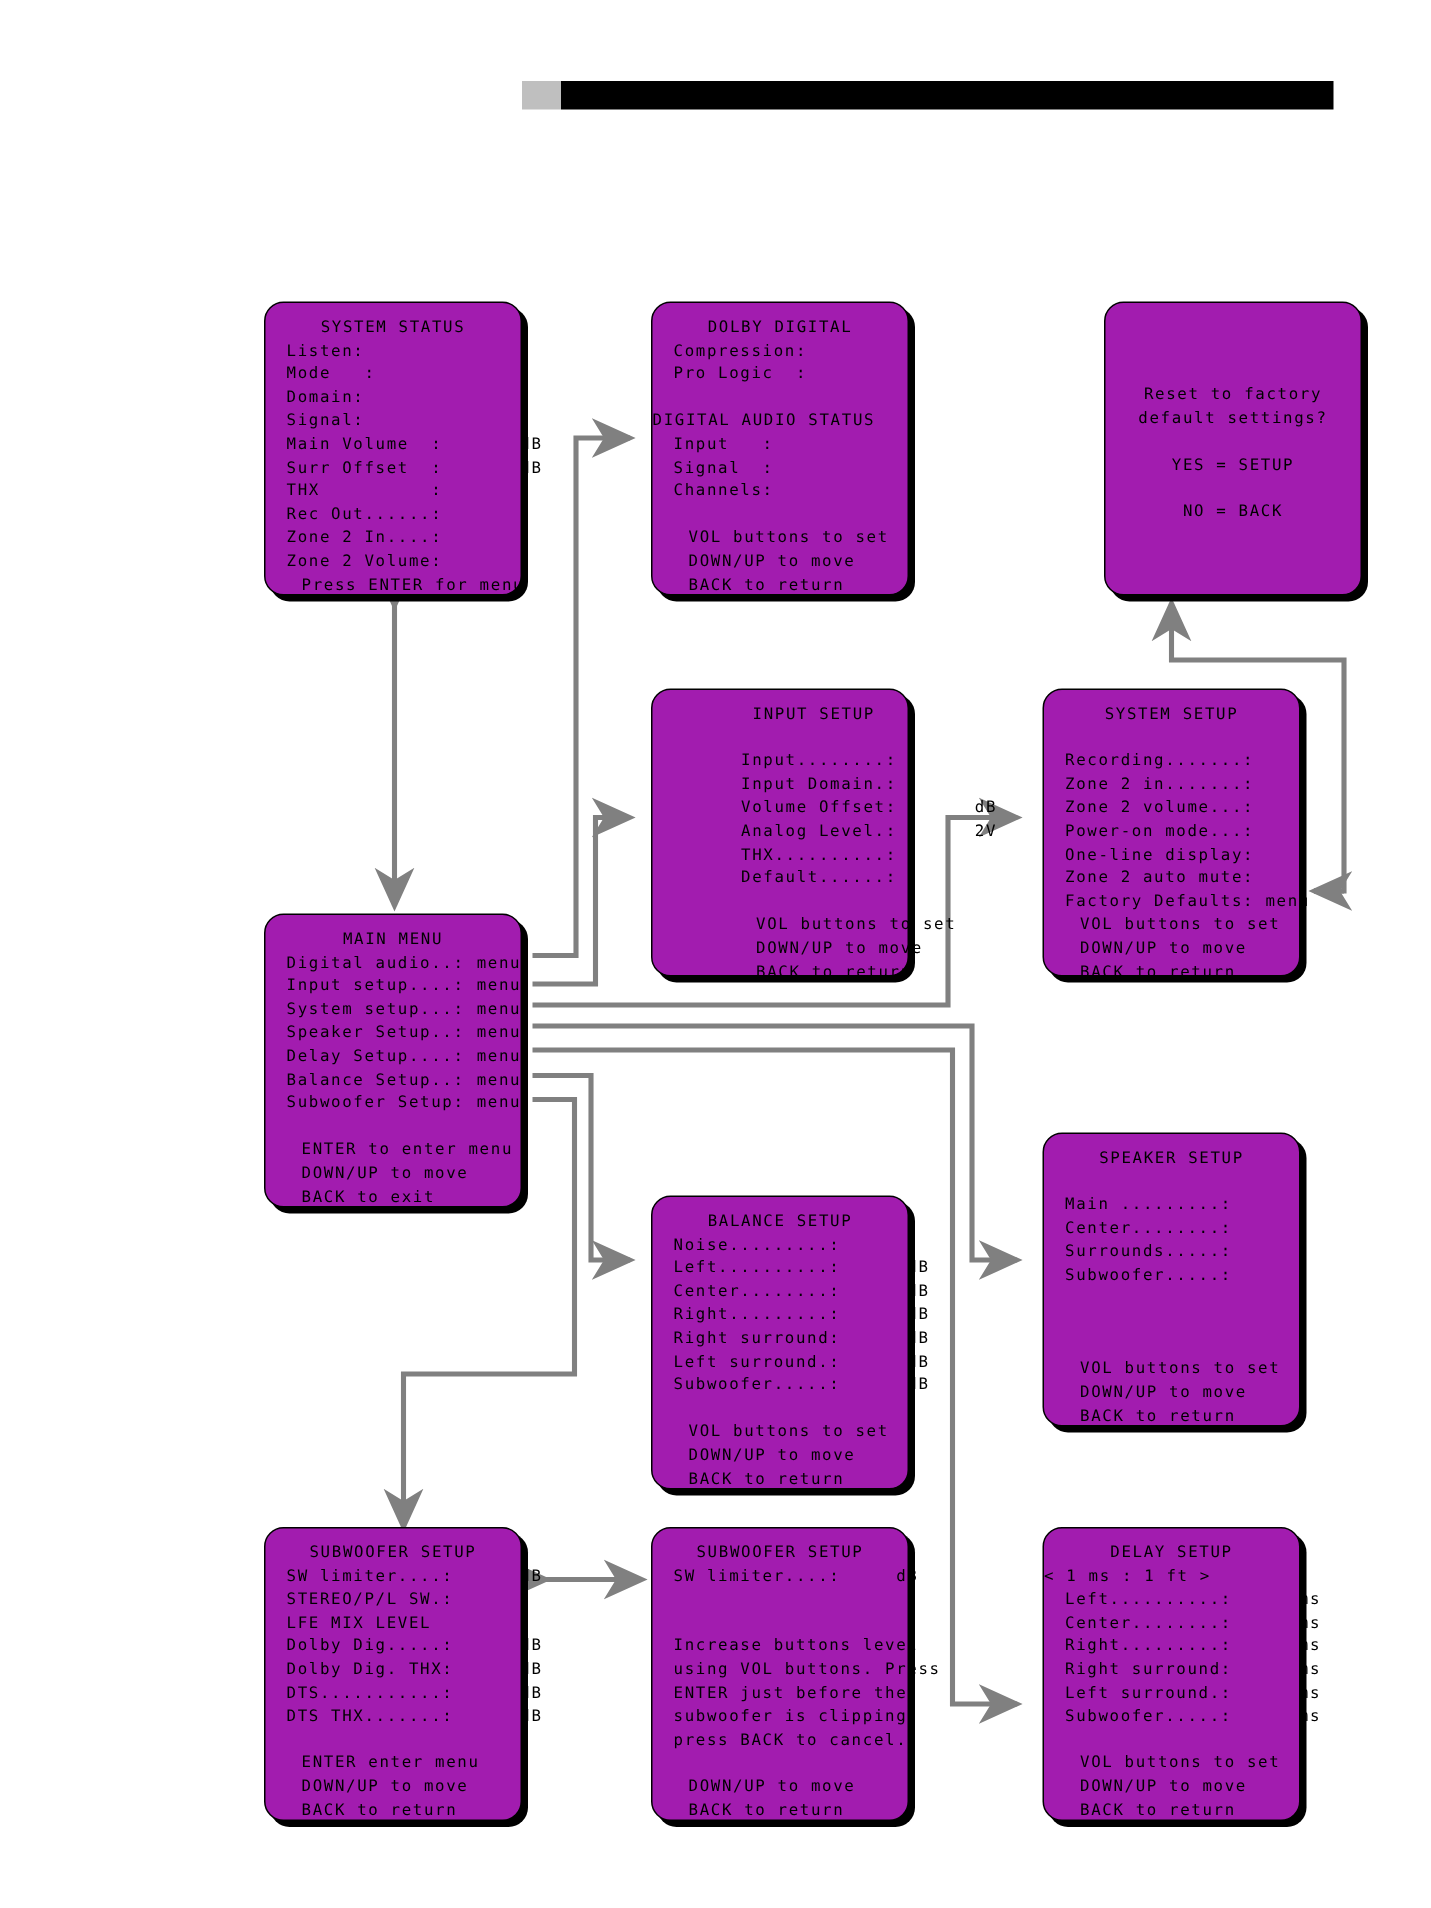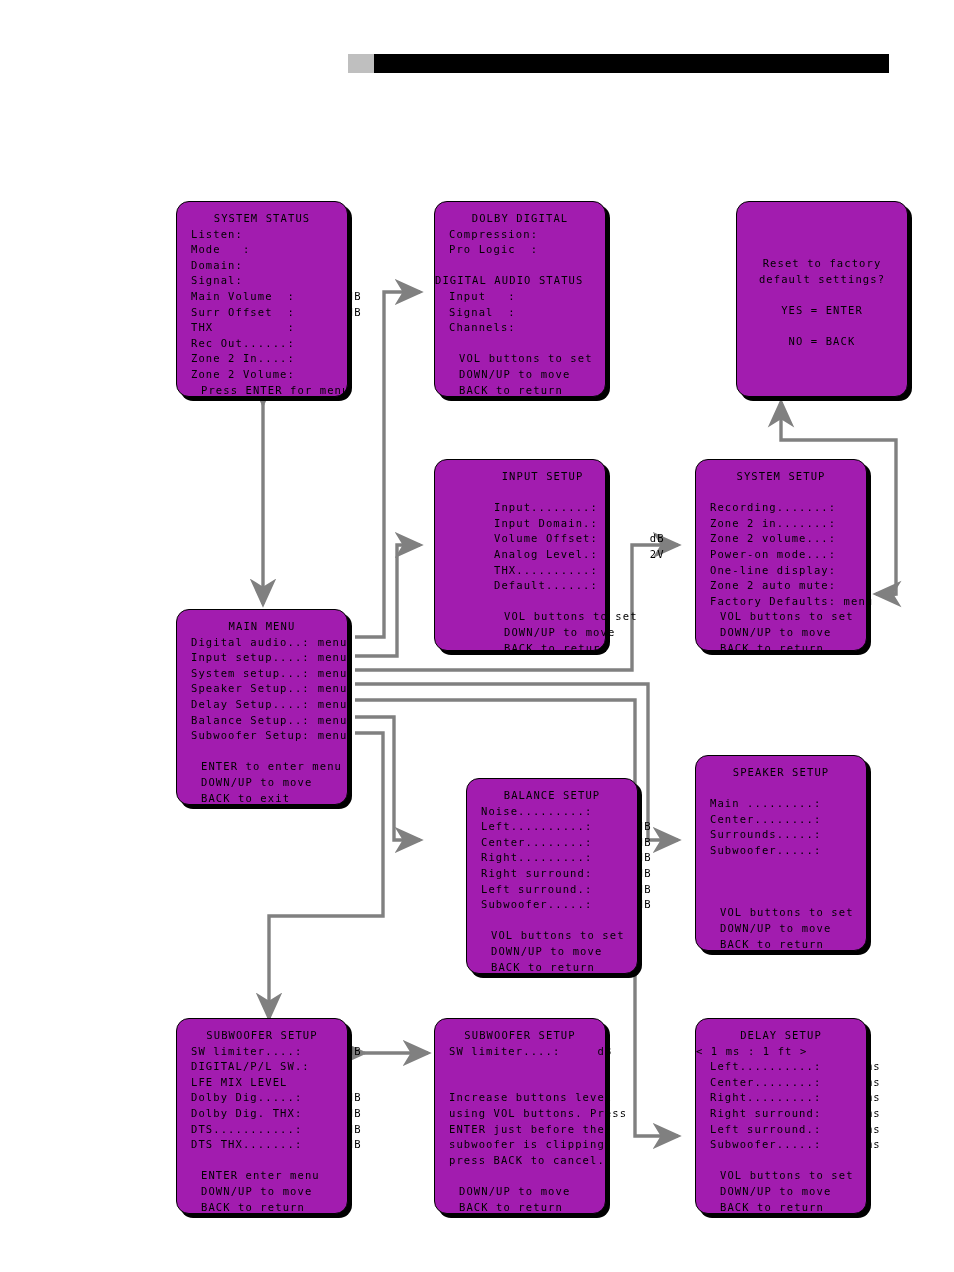--- a/index.html
+++ b/index.html
@@ -178,21 +178,21 @@
     <div class="scr-foot">DOWN/UP to move</div>
     <div class="scr-foot">BACK to return</div>
   </div>
 </div>
 
 <div class="screen-box" style="left:697px; top:201px; width:172px; height:196px;margin-left:39px;">
   <div class="screen-inner" style="padding-top:54px;">
     <div class="scr-center-block">Reset to factory</div>
     <div class="scr-center-block">default settings?</div>
     <div class="scr-blank"></div>
-    <div class="scr-center-block">YES = ENTER</div>
+    <div class="scr-center-block">YES = SETUP</div>
     <div class="scr-blank"></div>
     <div class="scr-center-block">NO = BACK</div>
   </div>
 </div>
 
 <div class="screen-box" style="left:434px; top:459px; width:172px; height:192px;padding-left:45px;">
   <div class="screen-inner">
     <div class="scr-title">INPUT SETUP</div>
     <div class="scr-blank"></div>
     <div class="scr-line">Input........:</div>
@@ -235,21 +235,21 @@
     <div class="scr-line"><span>Delay Setup....:</span><span class="val" style="padding-left:8px">menu</span></div>
     <div class="scr-line"><span>Balance Setup..:</span><span class="val" style="padding-left:8px">menu</span></div>
     <div class="scr-line"><span>Subwoofer Setup:</span><span class="val" style="padding-left:8px">menu</span></div>
     <div class="scr-blank"></div>
     <div class="scr-foot">ENTER to enter menu</div>
     <div class="scr-foot">DOWN/UP to move</div>
     <div class="scr-foot">BACK to exit</div>
   </div>
 </div>
 
-<div class="screen-box" style="left:434px; top:778px; width:172px; height:196px;margin-left:32px;">
+<div class="screen-box" style="left:434px; top:797px; width:172px; height:196px;">
   <div class="screen-inner">
     <div class="scr-title">BALANCE SETUP</div>
     <div class="scr-line">Noise.........:</div>
     <div class="scr-line">Left..........:      dB</div>
     <div class="scr-line">Center........:      dB</div>
     <div class="scr-line">Right.........:      dB</div>
     <div class="scr-line">Right surround:      dB</div>
     <div class="scr-line">Left surround.:      dB</div>
     <div class="scr-line">Subwoofer.....:      dB</div>
     <div class="scr-blank"></div>
@@ -273,21 +273,21 @@
     <div class="scr-foot">VOL buttons to set</div>
     <div class="scr-foot">DOWN/UP to move</div>
     <div class="scr-foot">BACK to return</div>
   </div>
 </div>
 
 <div class="screen-box" style="left:176px; top:1018px; width:172px; height:196px;">
   <div class="screen-inner">
     <div class="scr-title">SUBWOOFER SETUP</div>
     <div class="scr-line">SW limiter....:      dB</div>
-    <div class="scr-line">DIGITAL/P/L SW.:</div>
+    <div class="scr-line">STEREO/P/L SW.:</div>
     <div class="scr-line">LFE MIX LEVEL</div>
     <div class="scr-line">Dolby Dig.....:      dB</div>
     <div class="scr-line">Dolby Dig. THX:      dB</div>
     <div class="scr-line">DTS...........:      dB</div>
     <div class="scr-line">DTS THX.......:      dB</div>
     <div class="scr-blank"></div>
     <div class="scr-foot">ENTER enter menu</div>
     <div class="scr-foot">DOWN/UP to move</div>
     <div class="scr-foot">BACK to return</div>
   </div>

